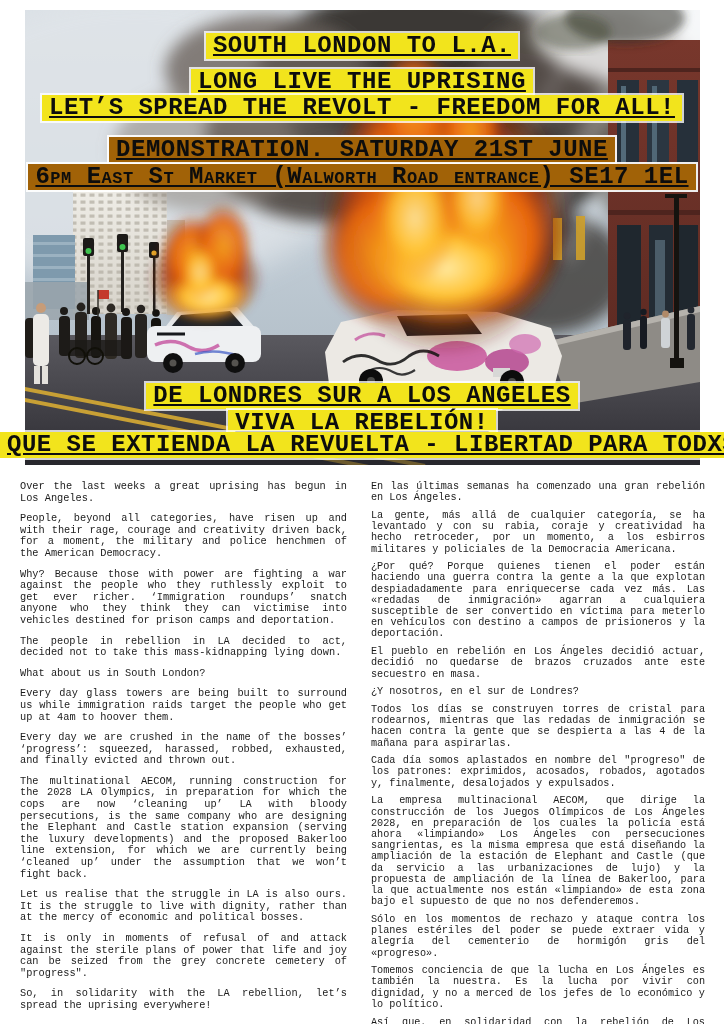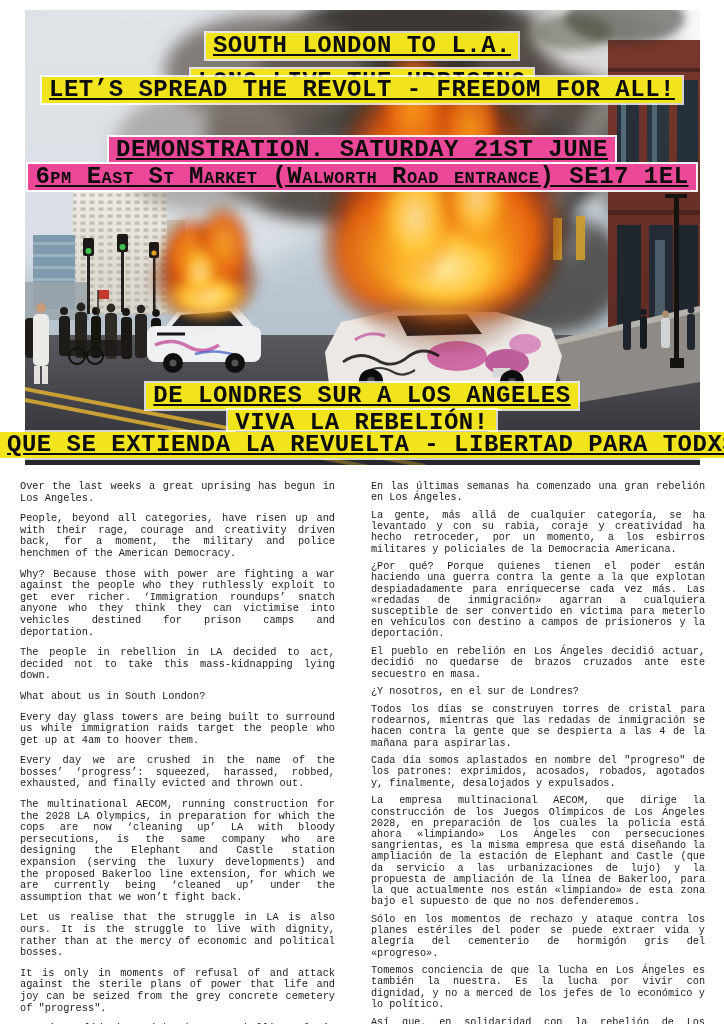--- a/index.html
+++ b/index.html
@@ -21,33 +21,33 @@
   .banner-row{position:absolute;left:0;width:724px;text-align:center;line-height:0;}
   .hl{
     display:inline-block;white-space:nowrap;
     font-family:"Liberation Mono","DejaVu Sans Mono",monospace;
     font-weight:bold;color:#0d0d0d;
     font-size:24px;line-height:26px;letter-spacing:.5px;
     padding:0 7px;
     text-decoration:underline;
   }
   .hl-yellow{background:#f2e41c;box-shadow:0 0 0 2px rgba(255,255,255,.78);}
-  .hl-white{background:#ec4899;box-shadow:0 0 0 2px rgba(255,255,255,.92);}
+  .hl-white{background:#a16207;box-shadow:0 0 0 2px rgba(255,255,255,.92);}
   .sc{font-variant:small-caps;}
 
-  #b-en-0{top:33px;} #b-en-1{top:61px;margin-top:8px;} #b-en-2{top:77px;}
+  #b-en-0{top:33px;} #b-en-1{top:61px;margin-top:8px;} #b-en-2{top:95px;}
   #b-demo-0{top:137px;} #b-demo-1{top:164px;}
   #b-es-0{top:383px;} #b-es-1{top:410px;} #b-es-2{top:432px;}
 
   
   .col{
     position:absolute;top:481px;text-align:justify;
     font-size:10.3px;color:#1b1b1b;
   }
-  .col p{margin:0 16px 9px 0;}
+  .col p{margin:0 4px 9px 0;}
   .col-en{left:20px;width:331px;line-height:11.6px;}
   .col-es{left:371px;width:334px;line-height:11.2px;font-size:10.2px;}
   .col-es p{margin:0 0 6.5px 0;}
 </style>
 </head>
 <body>
 
 <div class="page">
 
   <div class="photo">

